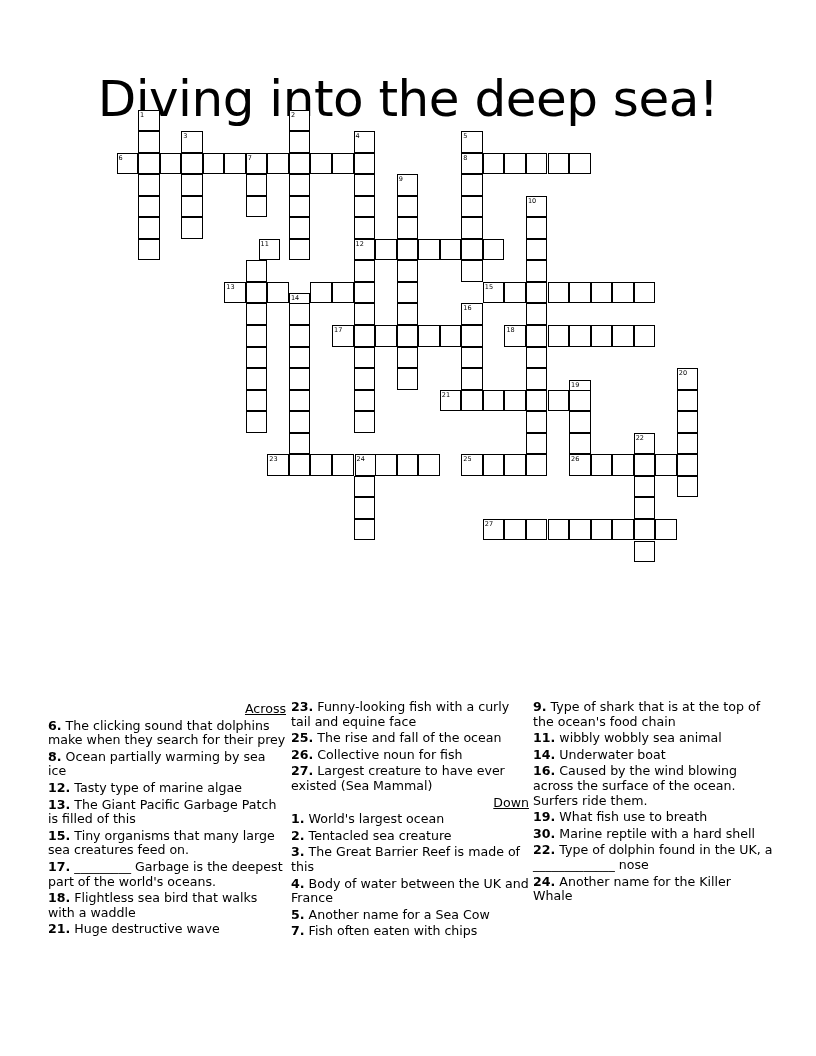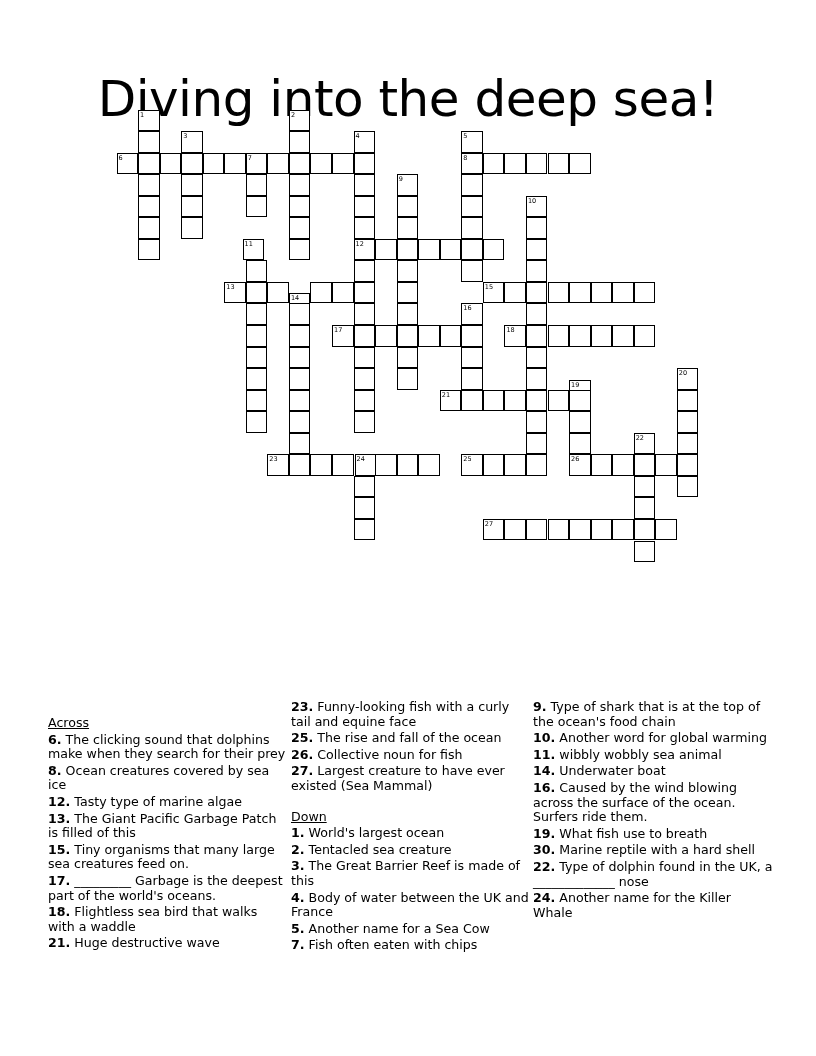--- a/index.html
+++ b/index.html
@@ -5,21 +5,21 @@
   html, body { margin: 0; padding: 0; background: #ffffff; }
   body { width: 816px; height: 1056px; position: relative; overflow: hidden; font-family: "DejaVu Sans", sans-serif; color: #000; }
   .title { position: absolute; left: 0; top: 30px; width: 816px; text-align: center; font-family: "DejaVu Sans", sans-serif; font-size: 50px; line-height: 70px; font-weight: normal; letter-spacing: -0.5px; }
   .grid { position: absolute; left: 0; top: 0; width: 816px; height: 700px; }
   .cell { position: absolute; width: 21.55px; height: 21.55px; box-sizing: border-box; border: 1px solid #000; background: #fff; margin-left: -0.5px; margin-top: -0.5px; }
   .cell .num { position: absolute; left: 1px; top: 0px; font-size: 6.5px; line-height: 8px; font-family: "DejaVu Sans", sans-serif; }
   .clues { position: absolute; top: 700px; font-size: 12.6px; line-height: 14.6px; font-family: "DejaVu Sans", sans-serif; }
   .col1 { left: 48px; width: 238px; }
   .col2 { left: 291px; width: 238px; }
   .col3 { left: 533px; width: 240px; }
-  .sec-head { text-decoration: underline; font-weight: normal; margin-top: 16px; margin-bottom: 2px; }
+  .sec-head { text-decoration: underline; font-weight: normal; margin-top: 2px; margin-bottom: 2px; text-align: right; }
   .clue { margin-bottom: 2px; }
   .clue b { font-weight: bold; }
 </style>
 </head>
 <body>
 
 <h1 class="title">Diving into the deep sea!</h1>
 
 <div class="grid" id="grid">
     <div class="cell" style="left: 138.55px; top: 110px;">
@@ -115,21 +115,21 @@
     <div class="cell" style="left: 526.45px; top: 260.85px;"></div>
     <div class="cell" style="left: 526.45px; top: 282.4px;"></div>
     <div class="cell" style="left: 526.45px; top: 303.95px;"></div>
     <div class="cell" style="left: 526.45px; top: 325.5px;"></div>
     <div class="cell" style="left: 526.45px; top: 347.05px;"></div>
     <div class="cell" style="left: 526.45px; top: 368.6px;"></div>
     <div class="cell" style="left: 526.45px; top: 390.15px;"></div>
     <div class="cell" style="left: 526.45px; top: 411.7px;"></div>
     <div class="cell" style="left: 526.45px; top: 433.25px;"></div>
     <div class="cell" style="left: 526.45px; top: 454.8px;"></div>
-    <div class="cell" style="left: 243px; top: 239.3px;">
+    <div class="cell" style="left: 259px; top: 239.3px;">
       <span class="num">11</span>
     </div>
     <div class="cell" style="left: 246.3px; top: 260.85px;"></div>
     <div class="cell" style="left: 246.3px; top: 282.4px;"></div>
     <div class="cell" style="left: 246.3px; top: 303.95px;"></div>
     <div class="cell" style="left: 246.3px; top: 325.5px;"></div>
     <div class="cell" style="left: 246.3px; top: 347.05px;"></div>
     <div class="cell" style="left: 246.3px; top: 368.6px;"></div>
     <div class="cell" style="left: 246.3px; top: 390.15px;"></div>
     <div class="cell" style="left: 246.3px; top: 411.7px;"></div>
@@ -245,21 +245,21 @@
     <div class="cell" style="left: 548px; top: 519.45px;"></div>
     <div class="cell" style="left: 569.55px; top: 519.45px;"></div>
     <div class="cell" style="left: 591.1px; top: 519.45px;"></div>
     <div class="cell" style="left: 612.65px; top: 519.45px;"></div>
     <div class="cell" style="left: 655.75px; top: 519.45px;"></div>
   </div>
 
 <div class="clues col1">
   <div class="sec-head">Across</div>
   <div class="clue"><b>6.</b> <span>The clicking sound that dolphins make when they search for their prey</span></div>
-  <div class="clue"><b>8.</b> <span>Ocean creatures covered by sea ice</span></div>
+  <div class="clue"><b>8.</b> <span>Ocean partially warming by sea ice</span></div>
   <div class="clue"><b>12.</b> <span>Tasty type of marine algae</span></div>
   <div class="clue"><b>13.</b> <span>The Giant Pacific Garbage Patch is filled of this</span></div>
   <div class="clue"><b>15.</b> <span>Tiny organisms that many large sea creatures feed on.</span></div>
   <div class="clue"><b>17.</b> <span>_________ Garbage is the deepest part of the world's oceans.</span></div>
   <div class="clue"><b>18.</b> <span>Flightless sea bird that walks with a waddle</span></div>
   <div class="clue"><b>21.</b> <span>Huge destructive wave</span></div>
 </div>
 
 <div class="clues col2">
   <div class="clue"><b>23.</b> <span>Funny-looking fish with a curly tail and equine face</span></div>
@@ -270,21 +270,20 @@
   <div class="clue"><b>1.</b> <span>World's largest ocean</span></div>
   <div class="clue"><b>2.</b> <span>Tentacled sea creature</span></div>
   <div class="clue"><b>3.</b> <span>The Great Barrier Reef is made of this</span></div>
   <div class="clue"><b>4.</b> <span>Body of water between the UK and France</span></div>
   <div class="clue"><b>5.</b> <span>Another name for a Sea Cow</span></div>
   <div class="clue"><b>7.</b> <span>Fish often eaten with chips</span></div>
 </div>
 
 <div class="clues col3">
   <div class="clue"><b>9.</b> <span>Type of shark that is at the top of the ocean's food chain</span></div>
-  <div class="clue"><b>10.</b> <span>Another word for global warming</span></div>
   <div class="clue"><b>11.</b> <span>wibbly wobbly sea animal</span></div>
   <div class="clue"><b>14.</b> <span>Underwater boat</span></div>
   <div class="clue"><b>16.</b> <span>Caused by the wind blowing across the surface of the ocean. Surfers ride them.</span></div>
   <div class="clue"><b>19.</b> <span>What fish use to breath</span></div>
   <div class="clue"><b>30.</b> <span>Marine reptile with a hard shell</span></div>
   <div class="clue"><b>22.</b> <span>Type of dolphin found in the UK, a _____________ nose</span></div>
   <div class="clue"><b>24.</b> <span>Another name for the Killer Whale</span></div>
 </div>
 
 </body></html>

